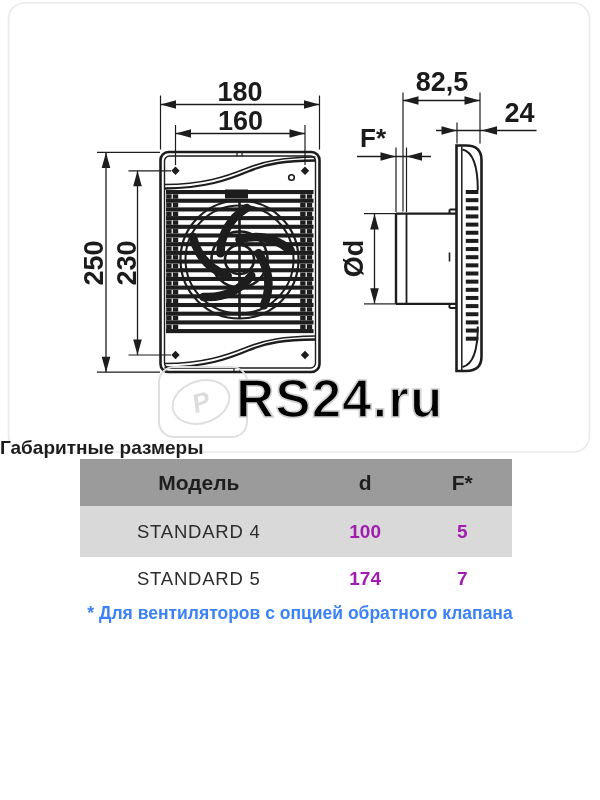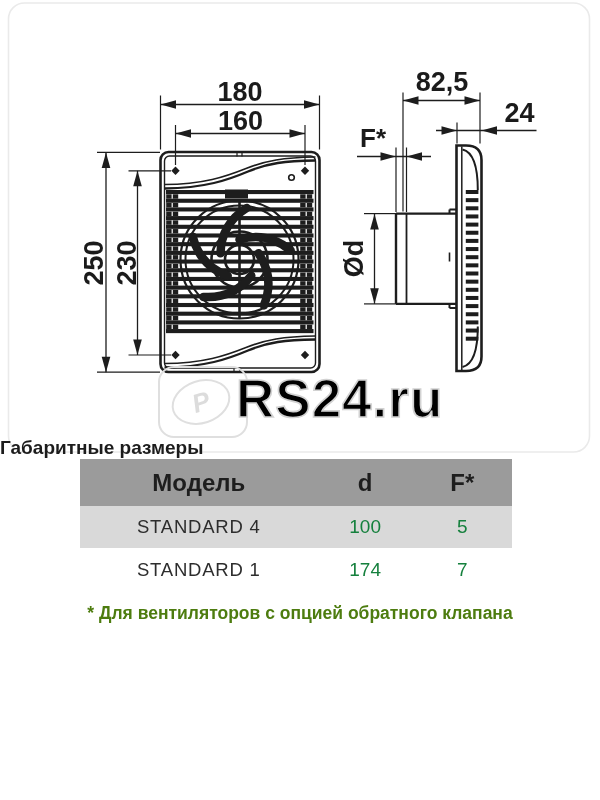--- a/index.html
+++ b/index.html
@@ -17,30 +17,30 @@
   .wm-oval span{color:#dcdcdc;font-size:26px;font-weight:bold;font-style:italic;}
   .wm-text{position:absolute;left:236px;top:368px;font-size:53px;font-weight:bold;
            letter-spacing:1px;color:#000000;-webkit-text-stroke:1.7px #d2d2d2;}
 
   .section-title{position:absolute;left:0;top:437px;width:585px;text-align:left;
                  font-size:19px;font-weight:bold;color:#1c1c1c;}
 
   .dim-table{position:absolute;left:80px;top:459px;width:432px;}
   .t-row{display:flex;align-items:center;width:100%;}
   .t-head{height:47px;background:#9b9b9b;}
-  .t-r1{height:42px;background:#d9d9d9;}
+  .t-r1{height:51px;background:#d9d9d9;}
   .t-r2{height:43px;background:#ffffff;}
   .cell{text-align:center;}
   .c1{width:55%;}.c2{width:22%;}.c3{width:23%;}
-  .t-head .cell{font-weight:bold;font-size:24px;color:#1e1e1e;}
+  .t-head .cell{font-weight:bold;font-size:21px;color:#1e1e1e;}
   .model-cell{font-size:18.5px;font-weight:400;letter-spacing:0.8px;color:#2d2d2d;}
-  .num-cell{font-weight:normal;font-size:19px;color:#15803d;}
+  .num-cell{font-weight:bold;font-size:19px;color:#a21caf;}
 
   .footnote{position:absolute;left:0;top:603px;width:600px;text-align:center;
-            font-size:17.5px;font-weight:bold;color:#4d7c0f;}
+            font-size:17.5px;font-weight:bold;color:#3b82f6;}
 </style>
 </head>
 <body>
 
 <div id="screen">
 
   <svg id="tech-svg" width="600" height="460" viewBox="0 0 600 460">
 
     <rect x="8.5" y="3" width="581" height="449" rx="16" fill="none" stroke="#eaeaea" stroke-width="1.6"></rect>
 
@@ -270,20 +270,20 @@
       <div class="cell c1">Модель</div>
       <div class="cell c2">d</div>
       <div class="cell c3">F*</div>
     </div>
     <div class="t-row t-r1">
       <div class="cell c1 model-cell">STANDARD 4</div>
       <div class="cell c2 num-cell">100</div>
       <div class="cell c3 num-cell">5</div>
     </div>
     <div class="t-row t-r2">
-      <div class="cell c1 model-cell">STANDARD 1</div>
+      <div class="cell c1 model-cell">STANDARD 5</div>
       <div class="cell c2 num-cell">174</div>
       <div class="cell c3 num-cell">7</div>
     </div>
   </div>
 
   <div class="footnote">* Для вентиляторов с опцией обратного клапана</div>
 </div>
 
 </body></html>

